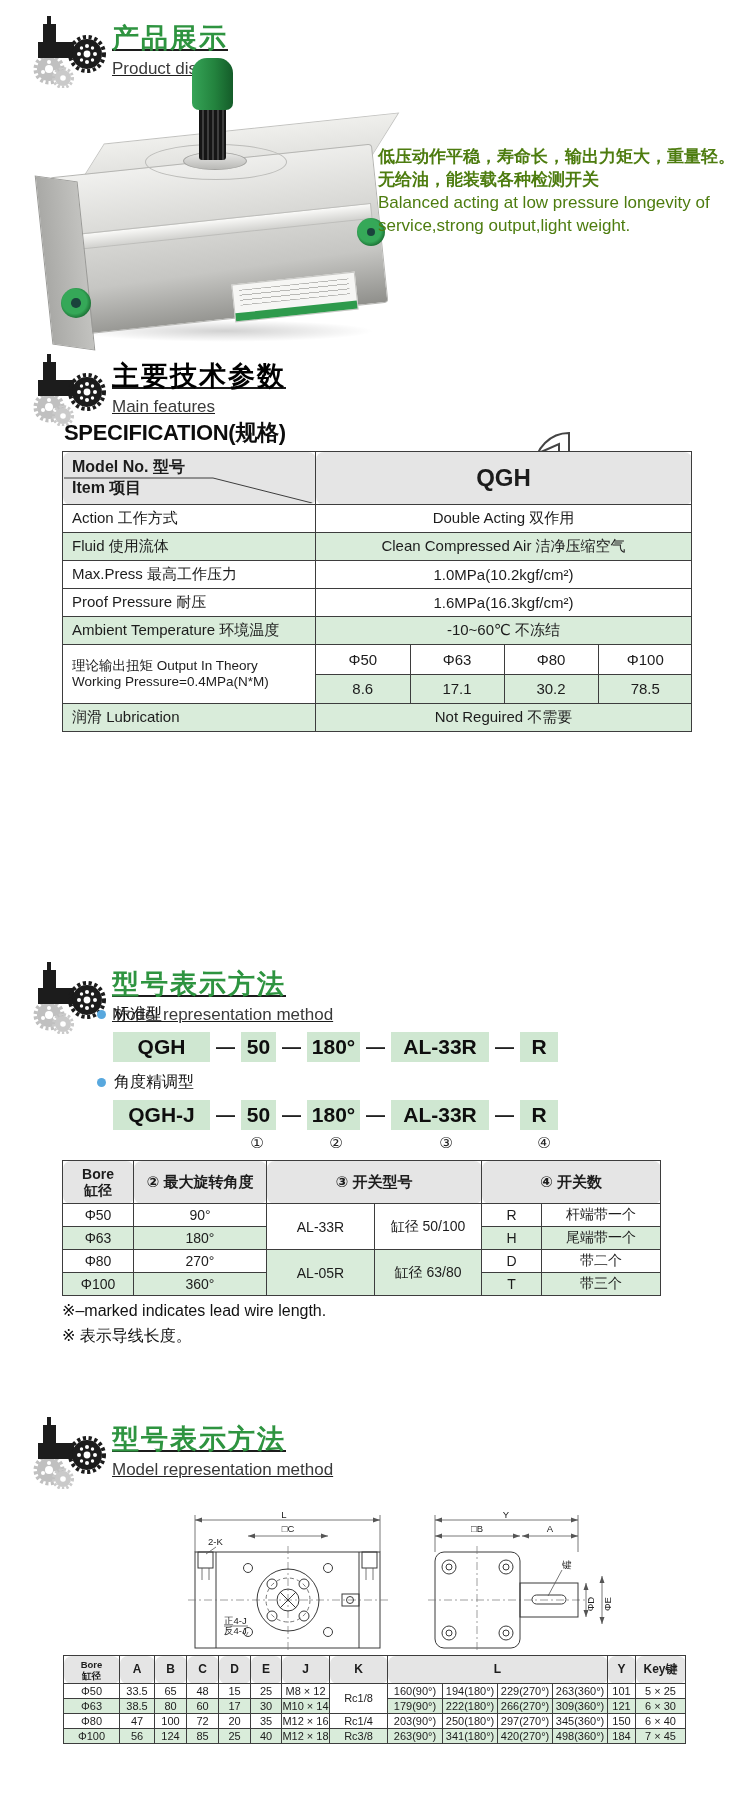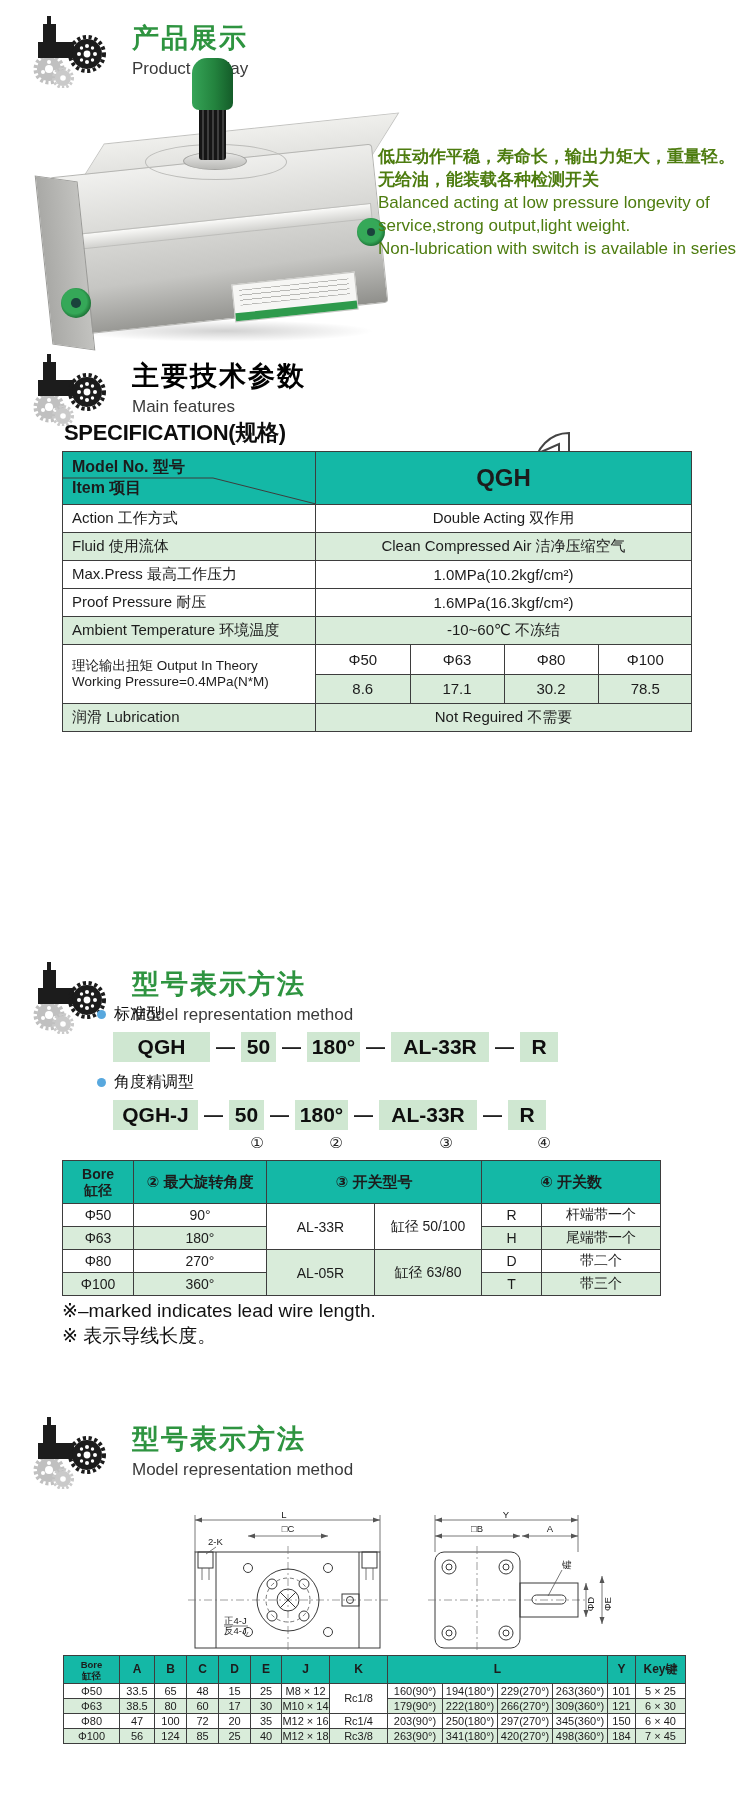--- a/index.html
+++ b/index.html
@@ -2,21 +2,21 @@
 <html><head>
 <meta charset="utf-8">
 <style>
   html,body{margin:0;padding:0;background:#ffffff;}
   #page{position:relative;width:750px;height:1802px;background:#ffffff;overflow:hidden;
         font-family:"Liberation Sans","DejaVu Sans",sans-serif;color:#1c1c1c;}
 
   
   .sec-head{position:absolute;left:32px;display:flex;align-items:flex-start;}
   .sec-logo{width:80px;height:74px;flex:0 0 80px;}
-  .sec-titles{margin-left:20px;padding-top:6px;}
+  .sec-titles{margin-left:0;padding-top:6px;text-decoration:underline;}
   .sec-cn{font-size:27px;font-weight:bold;letter-spacing:2px;}
   .sec-en{font-size:17px;color:#3a3a3a;margin-top:3px;}
 
   
   #photo{position:absolute;left:45px;top:82px;width:345px;height:255px;}
   .ptop{position:absolute;left:40px;top:48px;width:295px;height:52px;background:linear-gradient(180deg,#efefec,#d9d9d6);
         transform:rotate(-6deg) skewX(-38deg);border:1px solid #c2c2bf;}
   .pbody{position:absolute;left:12px;top:78px;width:322px;height:158px;transform:rotate(-6deg);
          background:linear-gradient(178deg,#f1f1ef 0%,#dededb 30%,#c6c6c3 68%,#8f8f8b 100%);
          border-radius:4px;border:1px solid #b5b5b2;}
@@ -47,21 +47,21 @@
   #product-desc{position:absolute;left:378px;top:145px;width:372px;line-height:23px;font-size:17px;color:#4d7c0f;}
   #product-desc .cn{font-weight:bold;}
 
   
   #spec-heading{position:absolute;left:64px;top:418px;font-size:22px;font-weight:800;letter-spacing:-0.3px;color:#0d0d0d;}
   #pneu-symbol{position:absolute;left:505px;top:430px;}
 
   
   table{border-collapse:collapse;table-layout:fixed;position:absolute;font-family:"Liberation Sans","DejaVu Sans",sans-serif;}
   td{border:1px solid #3d3d3d;text-align:center;padding:0;overflow:hidden;}
-  .bg-b{background:#14b8a6;}
+  .bg-b{background:#e5e5e5;border-radius:8px;}
   .bg-g{background:#d9ecda;}
   .bg-w{background:#ffffff;}
 
   
   #spec-table{left:62px;top:451px;width:629px;font-size:15px;}
   #spec-table td{height:27px;}
   #spec-table td.hcell{height:52px;position:relative;text-align:left;}
   #spec-table .hlab{position:absolute;left:9px;font-weight:bold;font-size:16px;}
   #spec-table .hlab.t{top:5px;}
   #spec-table .hlab.b{bottom:5px;}
@@ -84,21 +84,21 @@
   .code-box{background:#cfe7d1;height:30px;line-height:30px;text-align:center;font-size:21px;font-weight:bold;color:#0e0e0e;}
   .code-dash{width:31px;text-align:center;font-size:19px;font-weight:bold;color:#222;}
   .mark{position:absolute;transform:translateX(-50%);font-size:15px;color:#222;top:1134px;}
 
   
   #switch-table{left:62px;top:1160px;width:598px;font-size:14px;}
   #switch-table td{height:22px;}
   #switch-table td.hd{height:42px;font-weight:bold;font-size:15px;}
   #switch-table .two{line-height:16px;font-size:14px;}
 
-  #notes{position:absolute;left:62px;top:1298px;font-size:19px;color:#111;line-height:25px;}
+  #notes{position:absolute;left:62px;top:1298px;font-size:16px;color:#111;line-height:25px;}
 
   
   #drawings{position:absolute;left:150px;top:1512px;}
   .dline{stroke:#3a3a3a;stroke-width:1;fill:none;}
   .dthin{stroke:#555;stroke-width:0.8;fill:none;}
   .dcl{stroke:#777;stroke-width:0.7;fill:none;stroke-dasharray:8 3 2 3;}
   .dtext{font-size:9.5px;fill:#222;font-family:"Liberation Sans",sans-serif;}
 
   
   #dim-table{left:63px;top:1655px;width:622px;font-size:11px;}
@@ -160,21 +160,20 @@
       <div class="lines"></div>
       <div class="bar"></div>
     </div>
   </div>
 
   <div id="product-desc">
     <div class="cn">低压动作平稳，寿命长，输出力矩大，重量轻。</div>
     <div class="cn">无给油，能装载各种检测开关</div>
     <div>Balanced acting at low pressure longevity of</div>
     <div>service,strong output,light weight.</div>
-    <div>Non-lubrication with switch is available in series</div>
   </div>
 
   <div class="sec-head" style="top:352px;">
     <svg class="sec-logo" viewBox="0 0 80 74">
       <circle cx="17" cy="55" r="12" fill="#c0c0c0"></circle>
       <circle cx="17" cy="55" r="13.5" fill="none" stroke="#c0c0c0" stroke-width="4" stroke-dasharray="3 2.4"></circle>
       <circle cx="17" cy="55" r="4" fill="#fff"></circle>
         <circle cx="17" cy="48" r="2" fill="#fff"></circle>
         <circle cx="11" cy="58" r="2" fill="#fff"></circle>
         <circle cx="23" cy="58" r="2" fill="#fff"></circle>
@@ -335,21 +334,21 @@
     <span class="code-box" style="width:98px;">AL-33R</span>
     <span class="code-dash">—</span>
     <span class="code-box" style="width:38px;">R</span>
   </div>
 
   <div class="bullet-line" style="left:97px;top:1072px;">
     <span class="dot"></span>
     <span>角度精调型</span>
   </div>
   <div class="code-row" style="top:1099px;">
-    <span class="code-box" style="width:85px;">QGH-J</span>
+    <span class="code-box" style="width:97px;">QGH-J</span>
     <span class="code-dash">—</span>
     <span class="code-box" style="width:35px;">50</span>
     <span class="code-dash">—</span>
     <span class="code-box" style="width:53px;">180°</span>
     <span class="code-dash">—</span>
     <span class="code-box" style="width:98px;">AL-33R</span>
     <span class="code-dash">—</span>
     <span class="code-box" style="width:38px;">R</span>
   </div>
 

